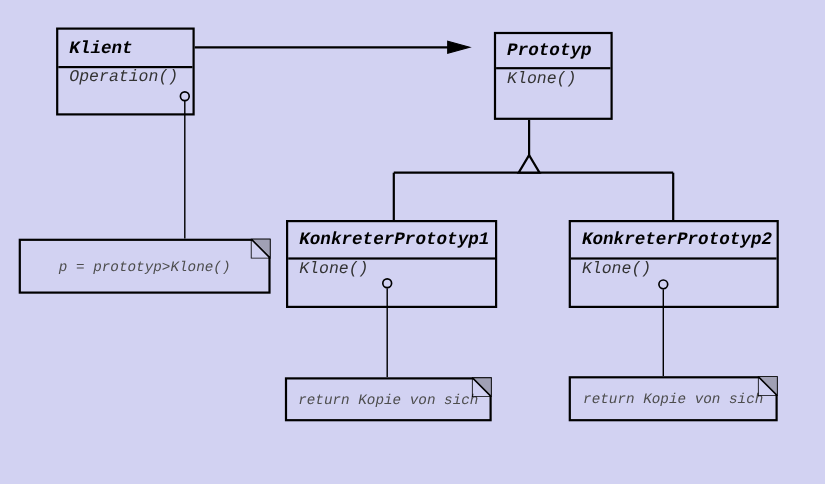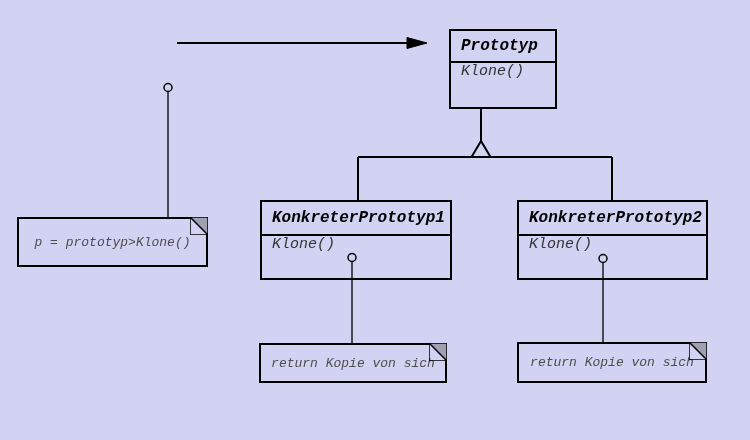--- a/index.html
+++ b/index.html
@@ -46,21 +46,21 @@
 
   
   #c-klient{left:51px;top:25px;width:126px;height:80px;}
   #c-klient .uml-title{height:35px;}
   #c-prototyp{left:449px;top:29px;width:108px;height:80px;}
   #c-prototyp .uml-title{height:32px;}
   #c-kp1{left:260px;top:200px;width:192px;height:80px;}
   #c-kp1 .uml-title{height:34px;font-family:Liberation Mono, monospace;}
   #c-kp2{left:517px;top:200px;width:191px;height:80px;}
   #c-kp2 .uml-title{height:34px;font-style:italic;}
-  #n-klient{left:17px;top:217px;width:191px;height:50px;}
+  #n-klient{left:17px;top:217px;width:229px;height:50px;}
   #n-kp1{left:259px;top:343px;width:188px;height:40px;}
   #n-kp2{left:517px;top:342px;width:190px;height:41px;}
 </style>
 </head>
 <body>
 
 <div class="canvas">
 
   <svg class="connectors" viewBox="0 0 750 440">
     <g>
@@ -81,20 +81,24 @@
     <g>
       <line class="thin" x1="352" y1="262" x2="352" y2="343"></line>
       <circle class="dep-circle" cx="352" cy="257.5" r="4"></circle>
     </g>
     <g>
       <line class="thin" x1="603" y1="263" x2="603" y2="342"></line>
       <circle class="dep-circle" cx="603" cy="258.5" r="4"></circle>
     </g>
   </svg>
 
+  <div class="uml-class" id="c-klient">
+    <div class="uml-title">Klient</div>
+    <div class="uml-method">Operation()</div>
+  </div>
 
   <div class="uml-class" id="c-prototyp">
     <div class="uml-title">Prototyp</div>
     <div class="uml-method">Klone()</div>
   </div>
 
   <div class="uml-class" id="c-kp1">
     <div class="uml-title">KonkreterPrototyp1</div>
     <div class="uml-method">Klone()</div>
   </div>

